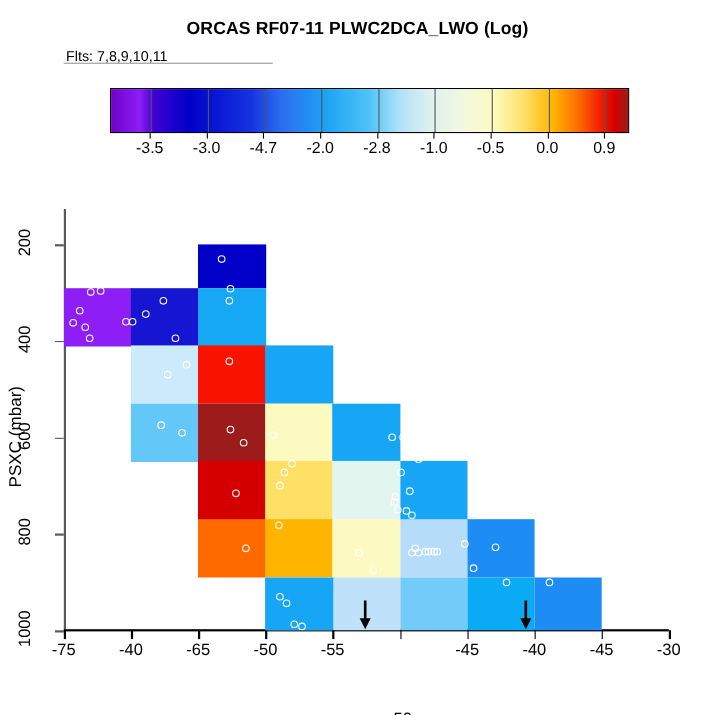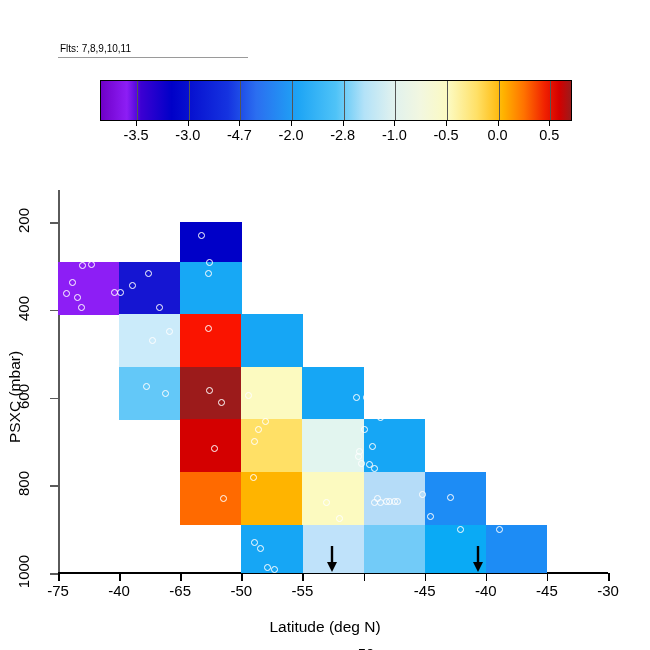--- a/index.html
+++ b/index.html
@@ -1,21 +1,21 @@
 <!DOCTYPE html>
 <html><head>
 <meta charset="utf-8">
 <style>
   html,body{margin:0;padding:0;}
   body{width:650px;height:650px;background:#ffffff;font-family:"Liberation Sans",sans-serif;overflow:hidden;}
   #root{position:relative;width:650px;height:650px;}
   .abs{position:absolute;}
 
   #title{left:0;top:18px;width:650px;text-align:center;font-size:16px;font-weight:bold;color:#000;letter-spacing:0.1px;}
-  #flts{left:60px;top:43px;font-size:10px;color:#000;}
+  #flts{left:60px;top:43px;font-size:13px;color:#000;}
   #mmdd-box{left:58px;top:57px;width:190px;height:16px;border-top:1px solid #9a9a9a;}
   #mmdd{left:62px;top:59px;font-size:10.5px;color:#000;}
 
   
   #cbar-wrap{left:100px;top:80px;width:472px;height:45px;}
   #cbar{position:absolute;left:0;top:0;width:472px;height:41px;border:1px solid #000;box-sizing:border-box;}
   #cbar-grad{position:absolute;left:0;top:0;right:0;bottom:0;}
   .cb-div{position:absolute;top:0;bottom:0;width:1px;background:#555;}
   .cb-tick{position:absolute;top:41px;width:1px;height:5px;background:#000;}
   .cb-lab{position:absolute;top:47px;font-size:14.5px;color:#000;transform:translateX(-50%);white-space:nowrap;}
@@ -39,20 +39,21 @@
   .xlab{position:absolute;font-size:15px;color:#000;transform:translateX(-50%);white-space:nowrap;}
   #xtitle{position:absolute;left:0;width:650px;text-align:center;font-size:15.5px;color:#000;}
 
   .arrow{position:absolute;width:14px;height:28px;}
 </style>
 </head>
 <body>
 
 <div id="root">
 
+  <div id="title" class="abs">ORCAS RF07-11 PLWC2DCA_LWO (Log)</div>
   <div id="flts" class="abs">Flts: 7,8,9,10,11</div>
   <div id="mmdd-box" class="abs"></div>
 
   <div id="cbar-wrap" class="abs">
     <div id="cbar">
       <div id="cbar-grad" style="background: linear-gradient(to right, rgb(111, 0, 200) 0%, rgb(141, 30, 245) 5.5%, rgb(60, 0, 210) 8.5%, rgb(0, 0, 200) 15%, rgb(21, 51, 224) 27%, rgb(43, 110, 240) 33%, rgb(30, 165, 245) 42%, rgb(79, 195, 247) 50%, rgb(179, 226, 248) 56%, rgb(223, 241, 239) 62%, rgb(242, 247, 224) 68%, rgb(252, 250, 192) 74%, rgb(255, 224, 102) 80%, rgb(255, 180, 0) 85.5%, rgb(255, 114, 0) 90%, rgb(240, 32, 0) 94.5%, rgb(212, 0, 0) 97.5%, rgb(156, 27, 27) 100%);"></div>
     <div class="cb-div" style="left: 36.1px;"></div>
         <div class="cb-div" style="left: 87.8px;"></div>
         <div class="cb-div" style="left: 139.4px;"></div>
         <div class="cb-div" style="left: 191.1px;"></div>
@@ -73,21 +74,21 @@
         <div class="cb-lab" style="left: 191.1px;">-2.0</div>
         <div class="cb-tick" style="left: 242.7px;"></div>
         <div class="cb-lab" style="left: 242.7px;">-2.8</div>
         <div class="cb-tick" style="left: 294.4px;"></div>
         <div class="cb-lab" style="left: 294.4px;">-1.0</div>
         <div class="cb-tick" style="left: 346px;"></div>
         <div class="cb-lab" style="left: 346px;">-0.5</div>
         <div class="cb-tick" style="left: 397.6px;"></div>
         <div class="cb-lab" style="left: 397.6px;">0.0</div>
         <div class="cb-tick" style="left: 449.3px;"></div>
-        <div class="cb-lab" style="left: 449.3px;">0.5</div>
+        <div class="cb-lab" style="left: 449.3px;">0.9</div>
       </div>
   </div>
 
   <div id="axis-left" class="abs"></div>
   <div id="axis-bottom" class="abs"></div>
   <div id="plot" class="abs">
     <div id="plot-inner">
         <div class="cell" style="left: 122.2px; top: 0px; width: 61.7px; height: 40.1px; background: rgb(0, 0, 200);"></div>
         <div class="cell" style="left: 0px; top: 39.5px; width: 61.7px; height: 53.2px; background: rgb(141, 30, 245);"></div>
         <div class="cell" style="left: 61.1px; top: 39.5px; width: 61.7px; height: 53.2px; background: rgb(21, 21, 210);"></div>
@@ -213,15 +214,14 @@
           <line x1="7" y1="1" x2="7" y2="21" stroke="#000" stroke-width="2.4"></line>
           <polygon points="7,27 2,17 12,17" fill="#000"></polygon>
         </svg></div>
       <div class="arrow" style="left: 471.444px; top: 545px;"><svg width="14" height="28" viewBox="0 0 14 28">
           <line x1="7" y1="1" x2="7" y2="21" stroke="#000" stroke-width="2.4"></line>
           <polygon points="7,27 2,17 12,17" fill="#000"></polygon>
         </svg></div>
     </div>
 
   <div id="ytitle" style="left: -50px; top: 387.5px; width: 130px; text-align: center;">PSXC (mbar)</div>
-  <div id="xtitle" class="abs" style="top:618px;">Latitude (deg N)</div>
 
 </div>
 
 </body></html>

